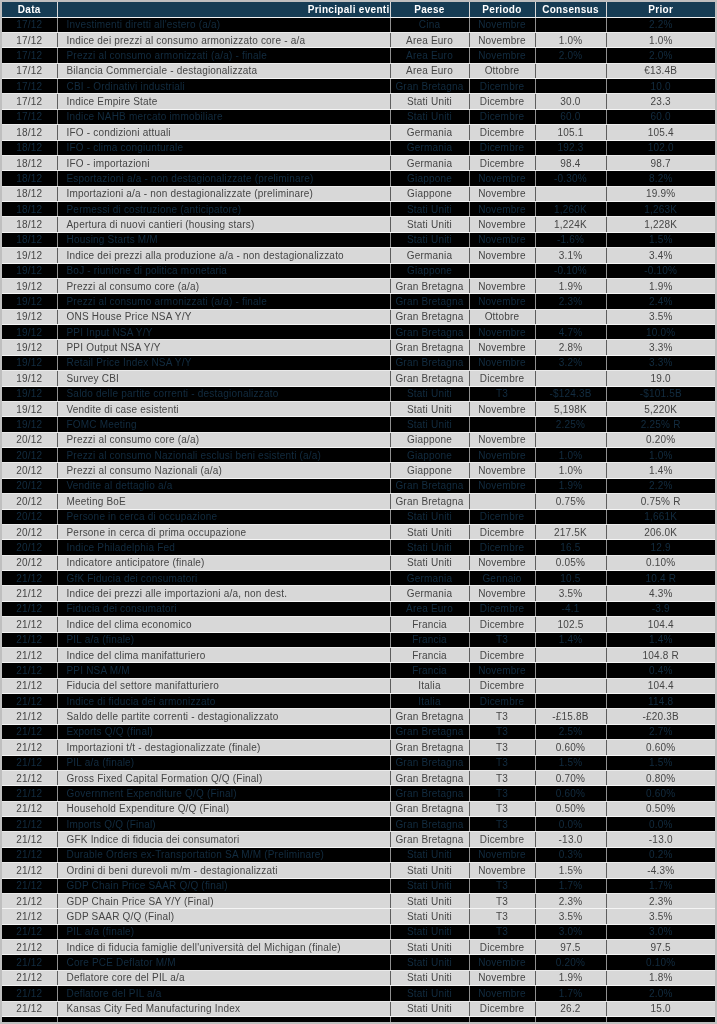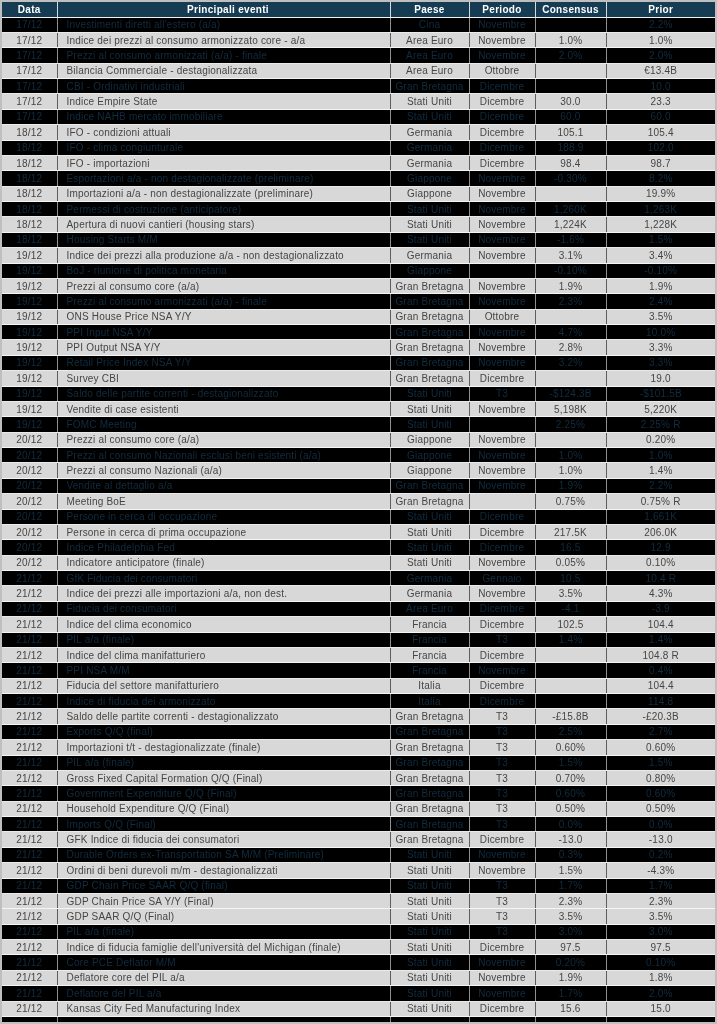--- a/index.html
+++ b/index.html
@@ -8,21 +8,21 @@
   table{border-collapse:collapse;table-layout:fixed;width:713px;}
   col.c-date{width:55px;}
   col.c-event{width:333px;}
   col.c-country{width:79px;}
   col.c-period{width:66px;}
   col.c-consensus{width:71px;}
   col.c-prior{width:109px;}
   thead tr{height:15px;}
   th{background:#163c54;color:#ffffff;font-size:10px;font-weight:bold;letter-spacing:.3px;
      border-right:1px solid #d9d9d9;border-bottom:1px solid #f2f2f2;padding:0;text-align:center;margin-left:41px;}
-  th.event{text-align:center;padding-left:9px;}
+  th.event{text-align:right;padding-left:9px;}
   th:last-child{border-right:none;}
   tbody tr{height:15.38px;}
   td{font-size:10px;letter-spacing:.2px;padding:0;text-align:center;white-space:nowrap;overflow:hidden;
      border-right:1px solid #5e5e5e;border-bottom:1px solid #f5f5f5;}
   td:last-child{border-right:none;}
   td.event{text-align:left;padding-left:9px;}
   tr.gray td{background:#d8d8d8;color:#454545;}
   tr.dark td{background:#000000;color:#122c40;border-right-color:#8f8f8f;border-bottom-color:#eaeaea;}
 </style>
 </head>
@@ -111,21 +111,21 @@
           <td>Germania</td>
           <td>Dicembre</td>
           <td>105.1</td>
           <td>105.4</td>
         </tr>
         <tr class="dark">
           <td>18/12</td>
           <td class="event">IFO - clima congiunturale</td>
           <td>Germania</td>
           <td>Dicembre</td>
-          <td>188.9</td>
+          <td>192.3</td>
           <td>102.0</td>
         </tr>
         <tr class="gray">
           <td>18/12</td>
           <td class="event">IFO - importazioni</td>
           <td>Germania</td>
           <td>Dicembre</td>
           <td>98.4</td>
           <td>98.7</td>
         </tr>
@@ -559,21 +559,21 @@
           <td>Stati Uniti</td>
           <td>Novembre</td>
           <td>1.7%</td>
           <td>2.0%</td>
         </tr>
         <tr class="gray">
           <td>21/12</td>
           <td class="event">Kansas City Fed Manufacturing Index</td>
           <td>Stati Uniti</td>
           <td>Dicembre</td>
-          <td>15.6</td>
+          <td>26.2</td>
           <td>15.0</td>
         </tr>
         <tr class="dark">
           <td></td>
           <td class="event"></td>
           <td></td>
           <td></td>
           <td></td>
           <td></td>
         </tr>

